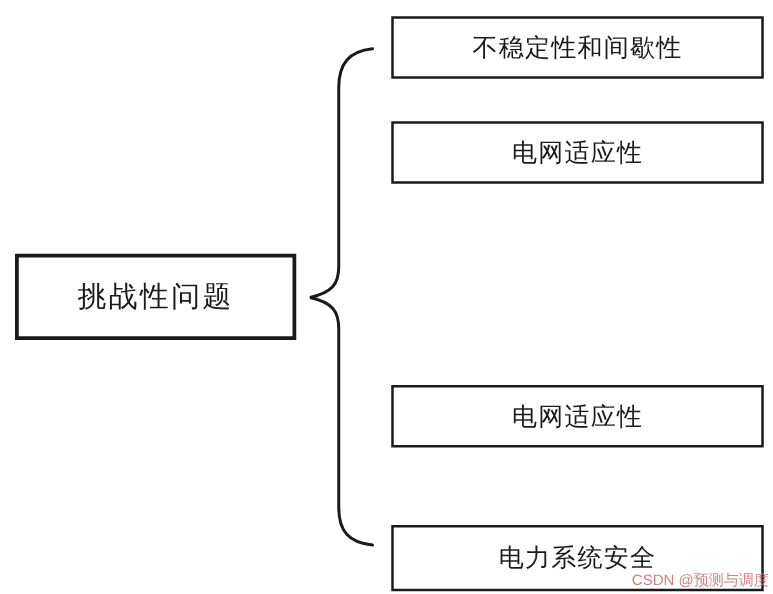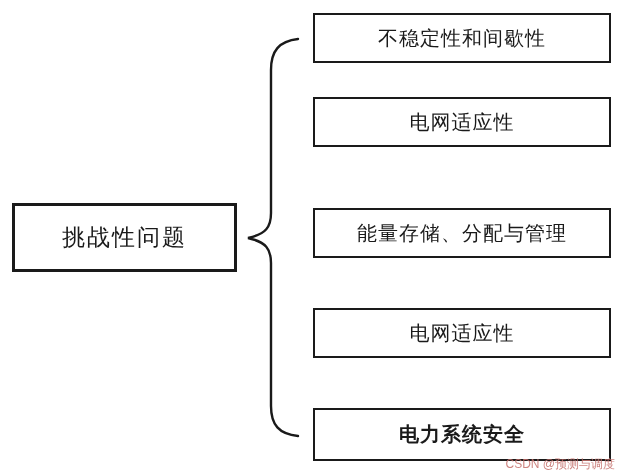--- a/index.html
+++ b/index.html
@@ -39,21 +39,21 @@
     left: 313px;
     width: 298px;
     height: 50px;
     font-size: 20px;
     letter-spacing: 1px;
   }
   .branch-0 { top: 13px; }
   .branch-1 { top: 97px; }
   .branch-2 { top: 208px; }
   .branch-3 { top: 308px; }
-  .branch-4 { top: 408px; height: 53px; font-weight: bold; }
+  .branch-4 { top: 420px; height: 53px; }
   .brace-svg {
     position: absolute;
     left: 0;
     top: 0;
     width: 618px;
     height: 475px;
     pointer-events: none;
   }
   .watermark {
     position: absolute;
@@ -85,23 +85,20 @@
   </svg>
 
   <div class="box branch-box branch-0">
     <span>不稳定性和间歇性</span>
   </div>
 
   <div class="box branch-box branch-1">
     <span>电网适应性</span>
   </div>
 
-  <div class="box branch-box branch-2">
-    <span>能量存储、分配与管理</span>
-  </div>
 
   <div class="box branch-box branch-3">
     <span>电网适应性</span>
   </div>
 
   <div class="box branch-box branch-4">
     <span>电力系统安全</span>
   </div>
 
   <div class="watermark">CSDN @预测与调度</div>

